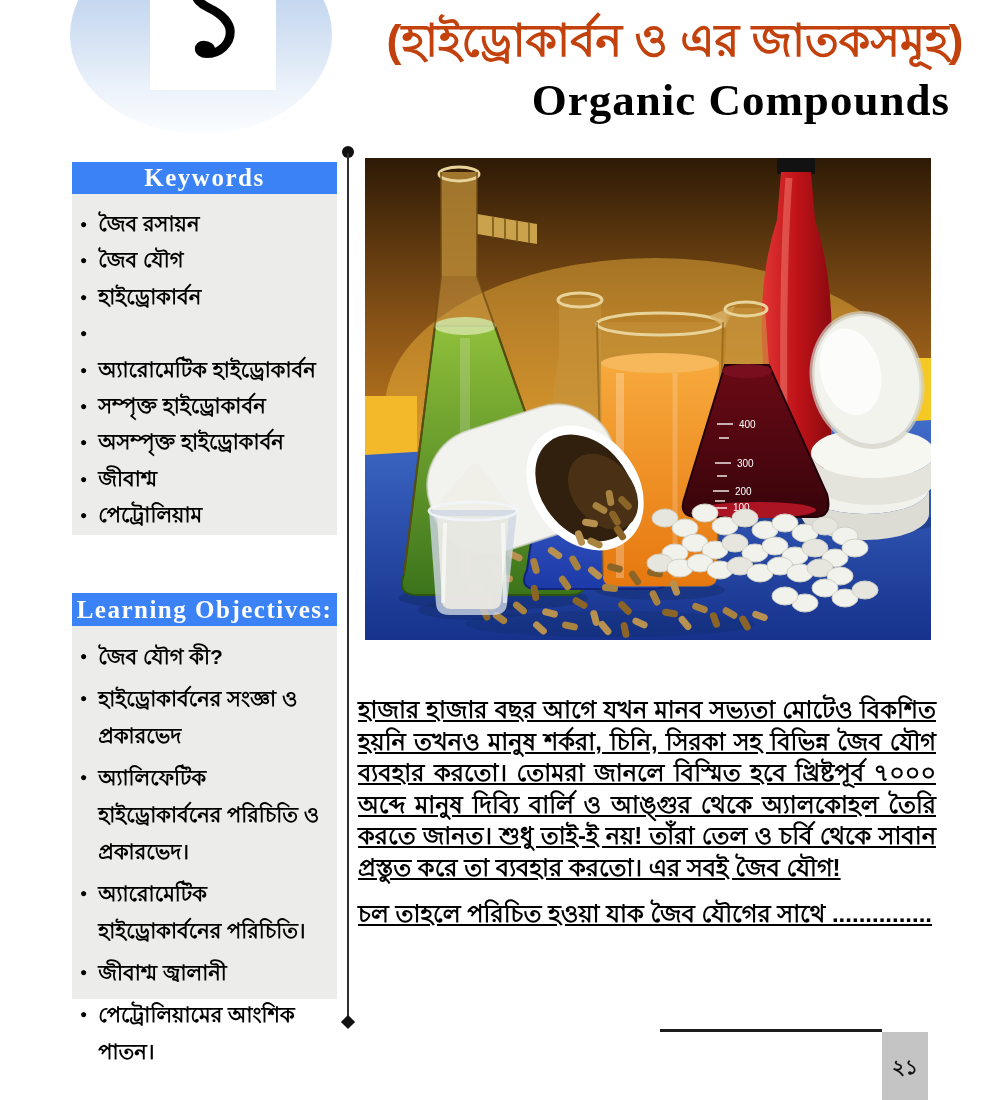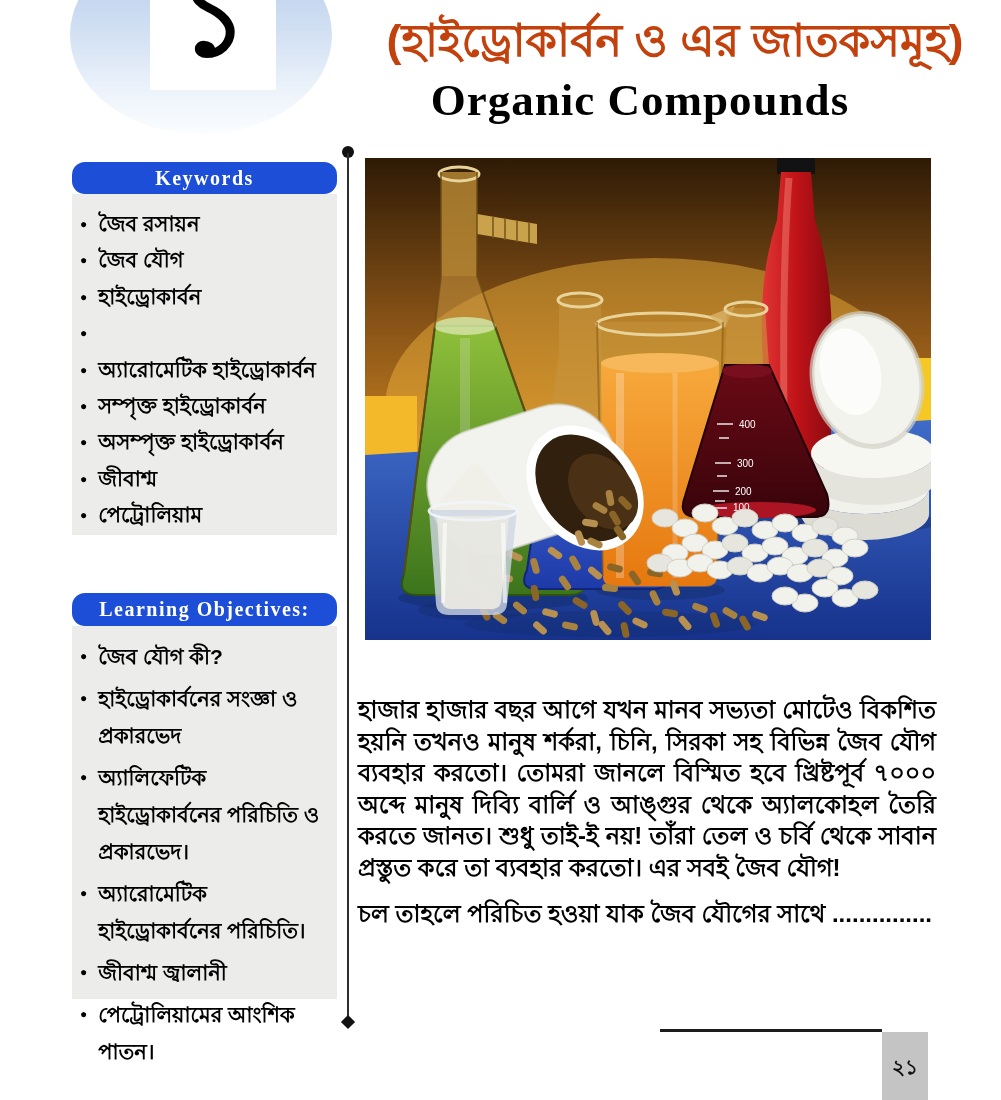--- a/index.html
+++ b/index.html
@@ -21,29 +21,29 @@
     position:relative;top:-36px;font-size:108px;line-height:108px;
     font-weight:bold;color:#000;
   }
   .title-bn{
     position:absolute;left:350px;top:6px;width:650px;
     text-align:center;font-size:45px;font-weight:bold;color:#c2410c;
     white-space:nowrap;
   }
   .title-en{
     position:absolute;left:330px;top:74px;width:620px;
-    text-align:center;font-size:45px;font-weight:bold;color:#000;
+    text-align:right;font-size:45px;font-weight:bold;color:#000;
     font-family:"Liberation Serif", serif;letter-spacing:1px;
   }
   
   .panel{position:absolute;left:72px;width:265px;}
   .panel-header{
-    background:#1d4ed8;color:#fff;text-align:center;
+    background:#3b82f6;color:#fff;text-align:center;
     font-family:"Liberation Serif", serif;font-weight:bold;
-    font-size:20px;letter-spacing:1.5px;border-radius:13px;
+    font-size:25px;letter-spacing:1.5px;
   }
   #kw-panel{top:162px;}
   #kw-panel .panel-header{height:32px;line-height:32px;}
   #lo-panel{top:593px;}
   #lo-panel .panel-header{padding:2px 0;line-height:29px;}
   .panel-body{background:#ececea;padding:12px 6px 0 8px;box-sizing:border-box;}
   #kw-panel .panel-body{height:341px;}
   #lo-panel .panel-body{height:373px;}
   .side-list{list-style:none;margin:0;padding:0;}
   .side-list li{
@@ -55,21 +55,21 @@
   .bullet{font-size:12px;line-height:inherit;flex:0 0 auto;}
   
   .vrule{position:absolute;left:347px;top:153px;width:2px;height:866px;background:#2e2e2e;}
   .vrule-dot{position:absolute;left:342px;top:146px;width:12px;height:12px;border-radius:50%;background:#111;}
   .vrule-diamond{position:absolute;left:343px;top:1017px;width:10px;height:10px;background:#111;transform:rotate(45deg);}
   
   .photo{position:absolute;left:365px;top:158px;width:566px;height:482px;}
   .body-text{
     position:absolute;left:358px;top:694px;width:578px;
     font-size:24px;font-weight:bold;color:#000;
-    line-height:31.5px;text-align:justify;
+    line-height:31.5px;text-align:justify;text-decoration:underline;
   }
   .body-text p{margin:0 0 15px;}
   
   .footer-rule{position:absolute;left:660px;top:1029px;width:222px;height:3px;background:#1c1c1c;}
   .page-num-box{
     position:absolute;left:882px;top:1032px;width:46px;height:68px;
     background:#c4c4c4;text-align:center;
     font-size:20px;font-weight:bold;color:#111;padding-top:20px;box-sizing:border-box;
   }
 </style>

